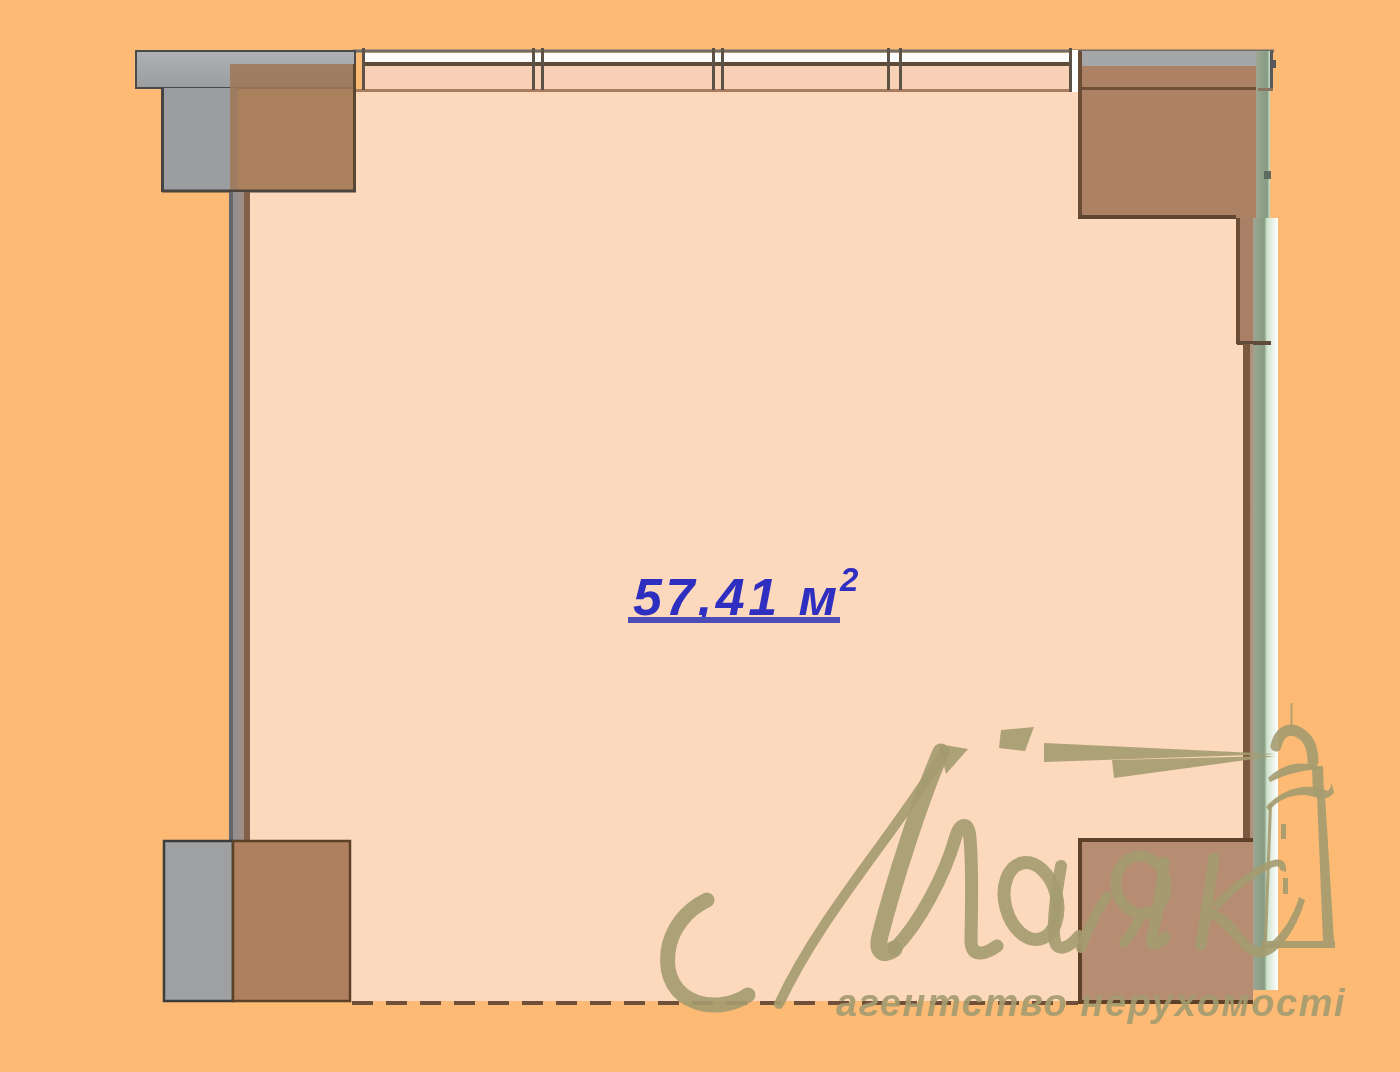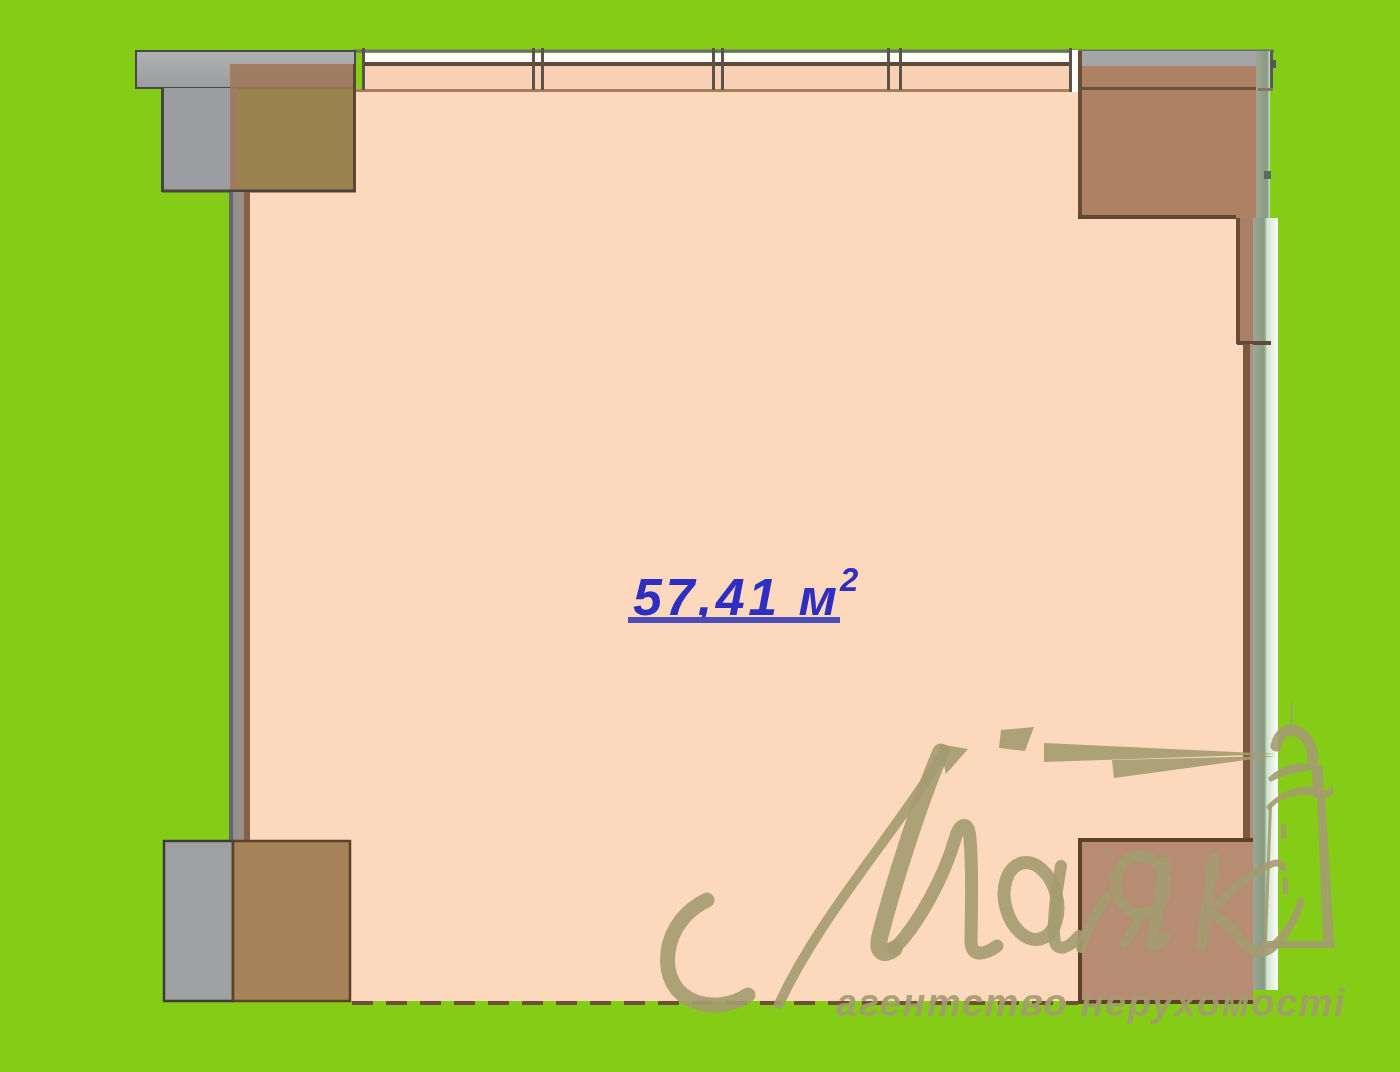--- a/index.html
+++ b/index.html
@@ -1,16 +1,16 @@
 <!DOCTYPE html>
 <html><head>
 <meta charset="utf-8">
 <style>
   html,body{margin:0;padding:0;background:#ffffff;}
-  #canvas{position:relative;width:1400px;height:1072px;background:#84cc16;overflow:hidden;
+  #canvas{position:relative;width:1400px;height:1072px;background:#fdba74;overflow:hidden;
           font-family:"Liberation Sans", sans-serif;}
 </style>
 </head>
 <body>
 <div id="canvas">
 <svg width="1400" height="1072" viewBox="0 0 1400 1072">
 <defs>
   <linearGradient id="wallgrad" x1="0" y1="0" x2="1" y2="0">
     <stop offset="0" stop-color="#8f8e90"></stop>
           <stop offset="1" stop-color="#a28f85"></stop>

